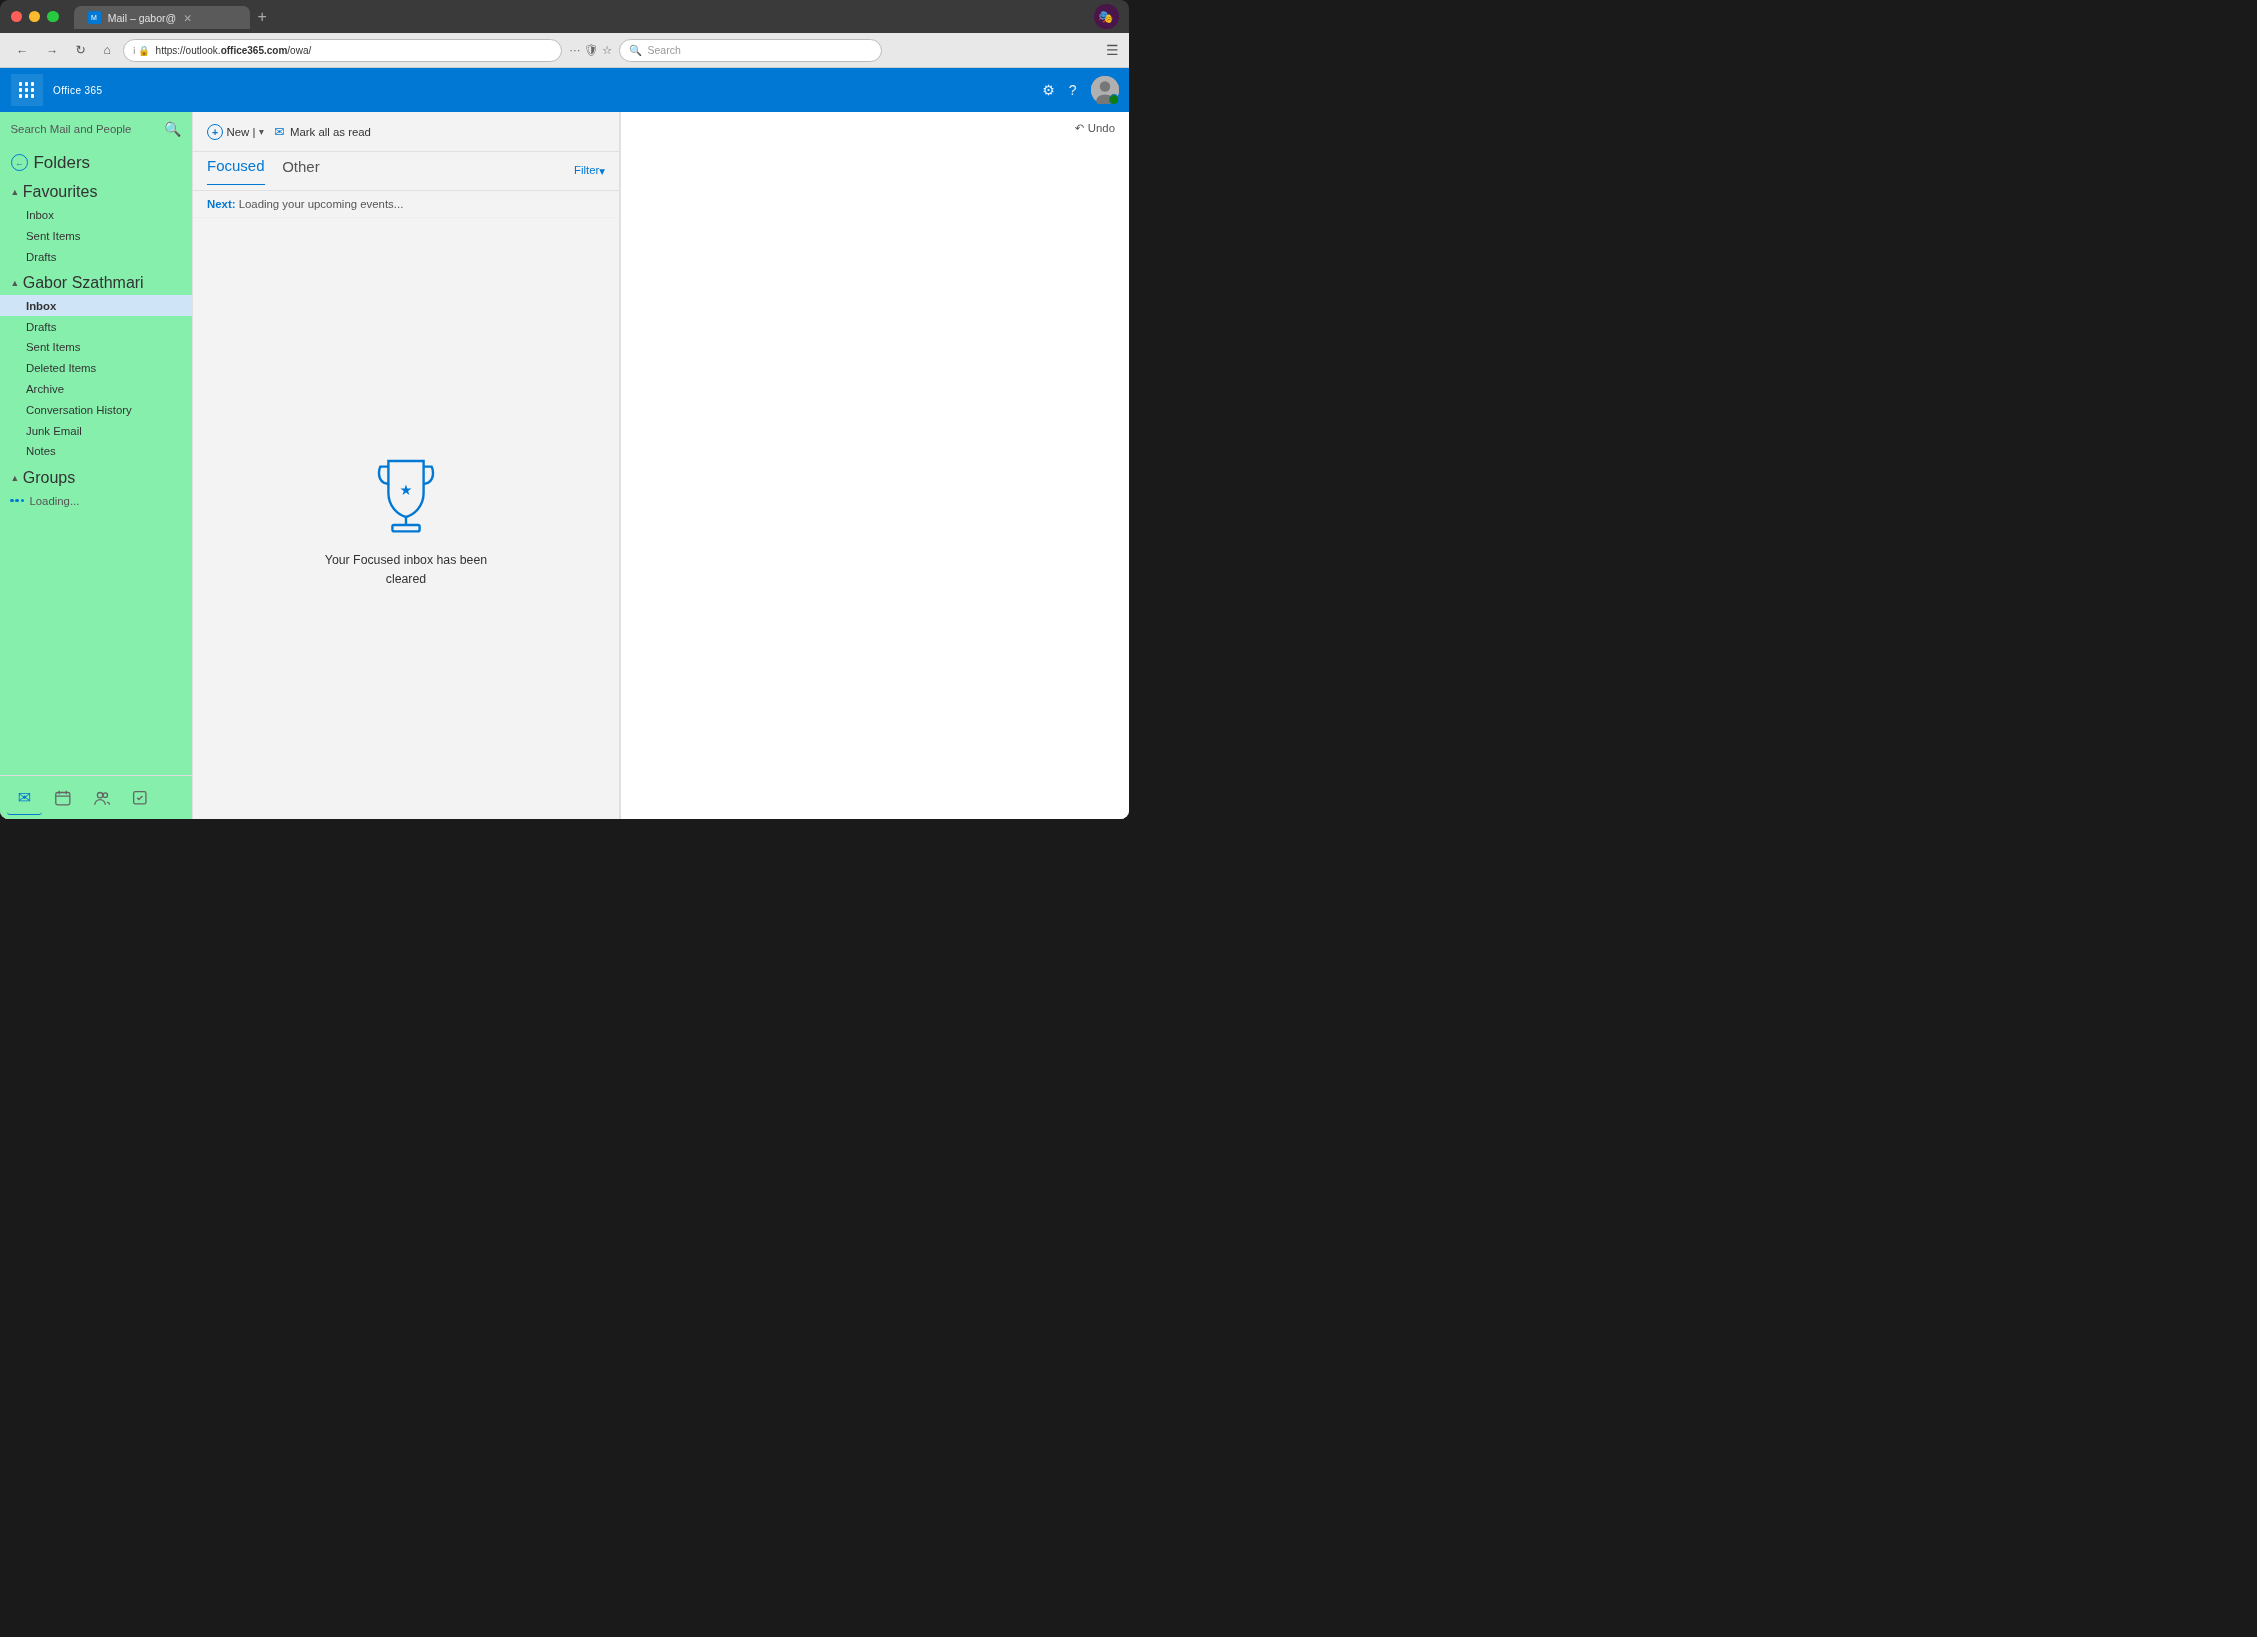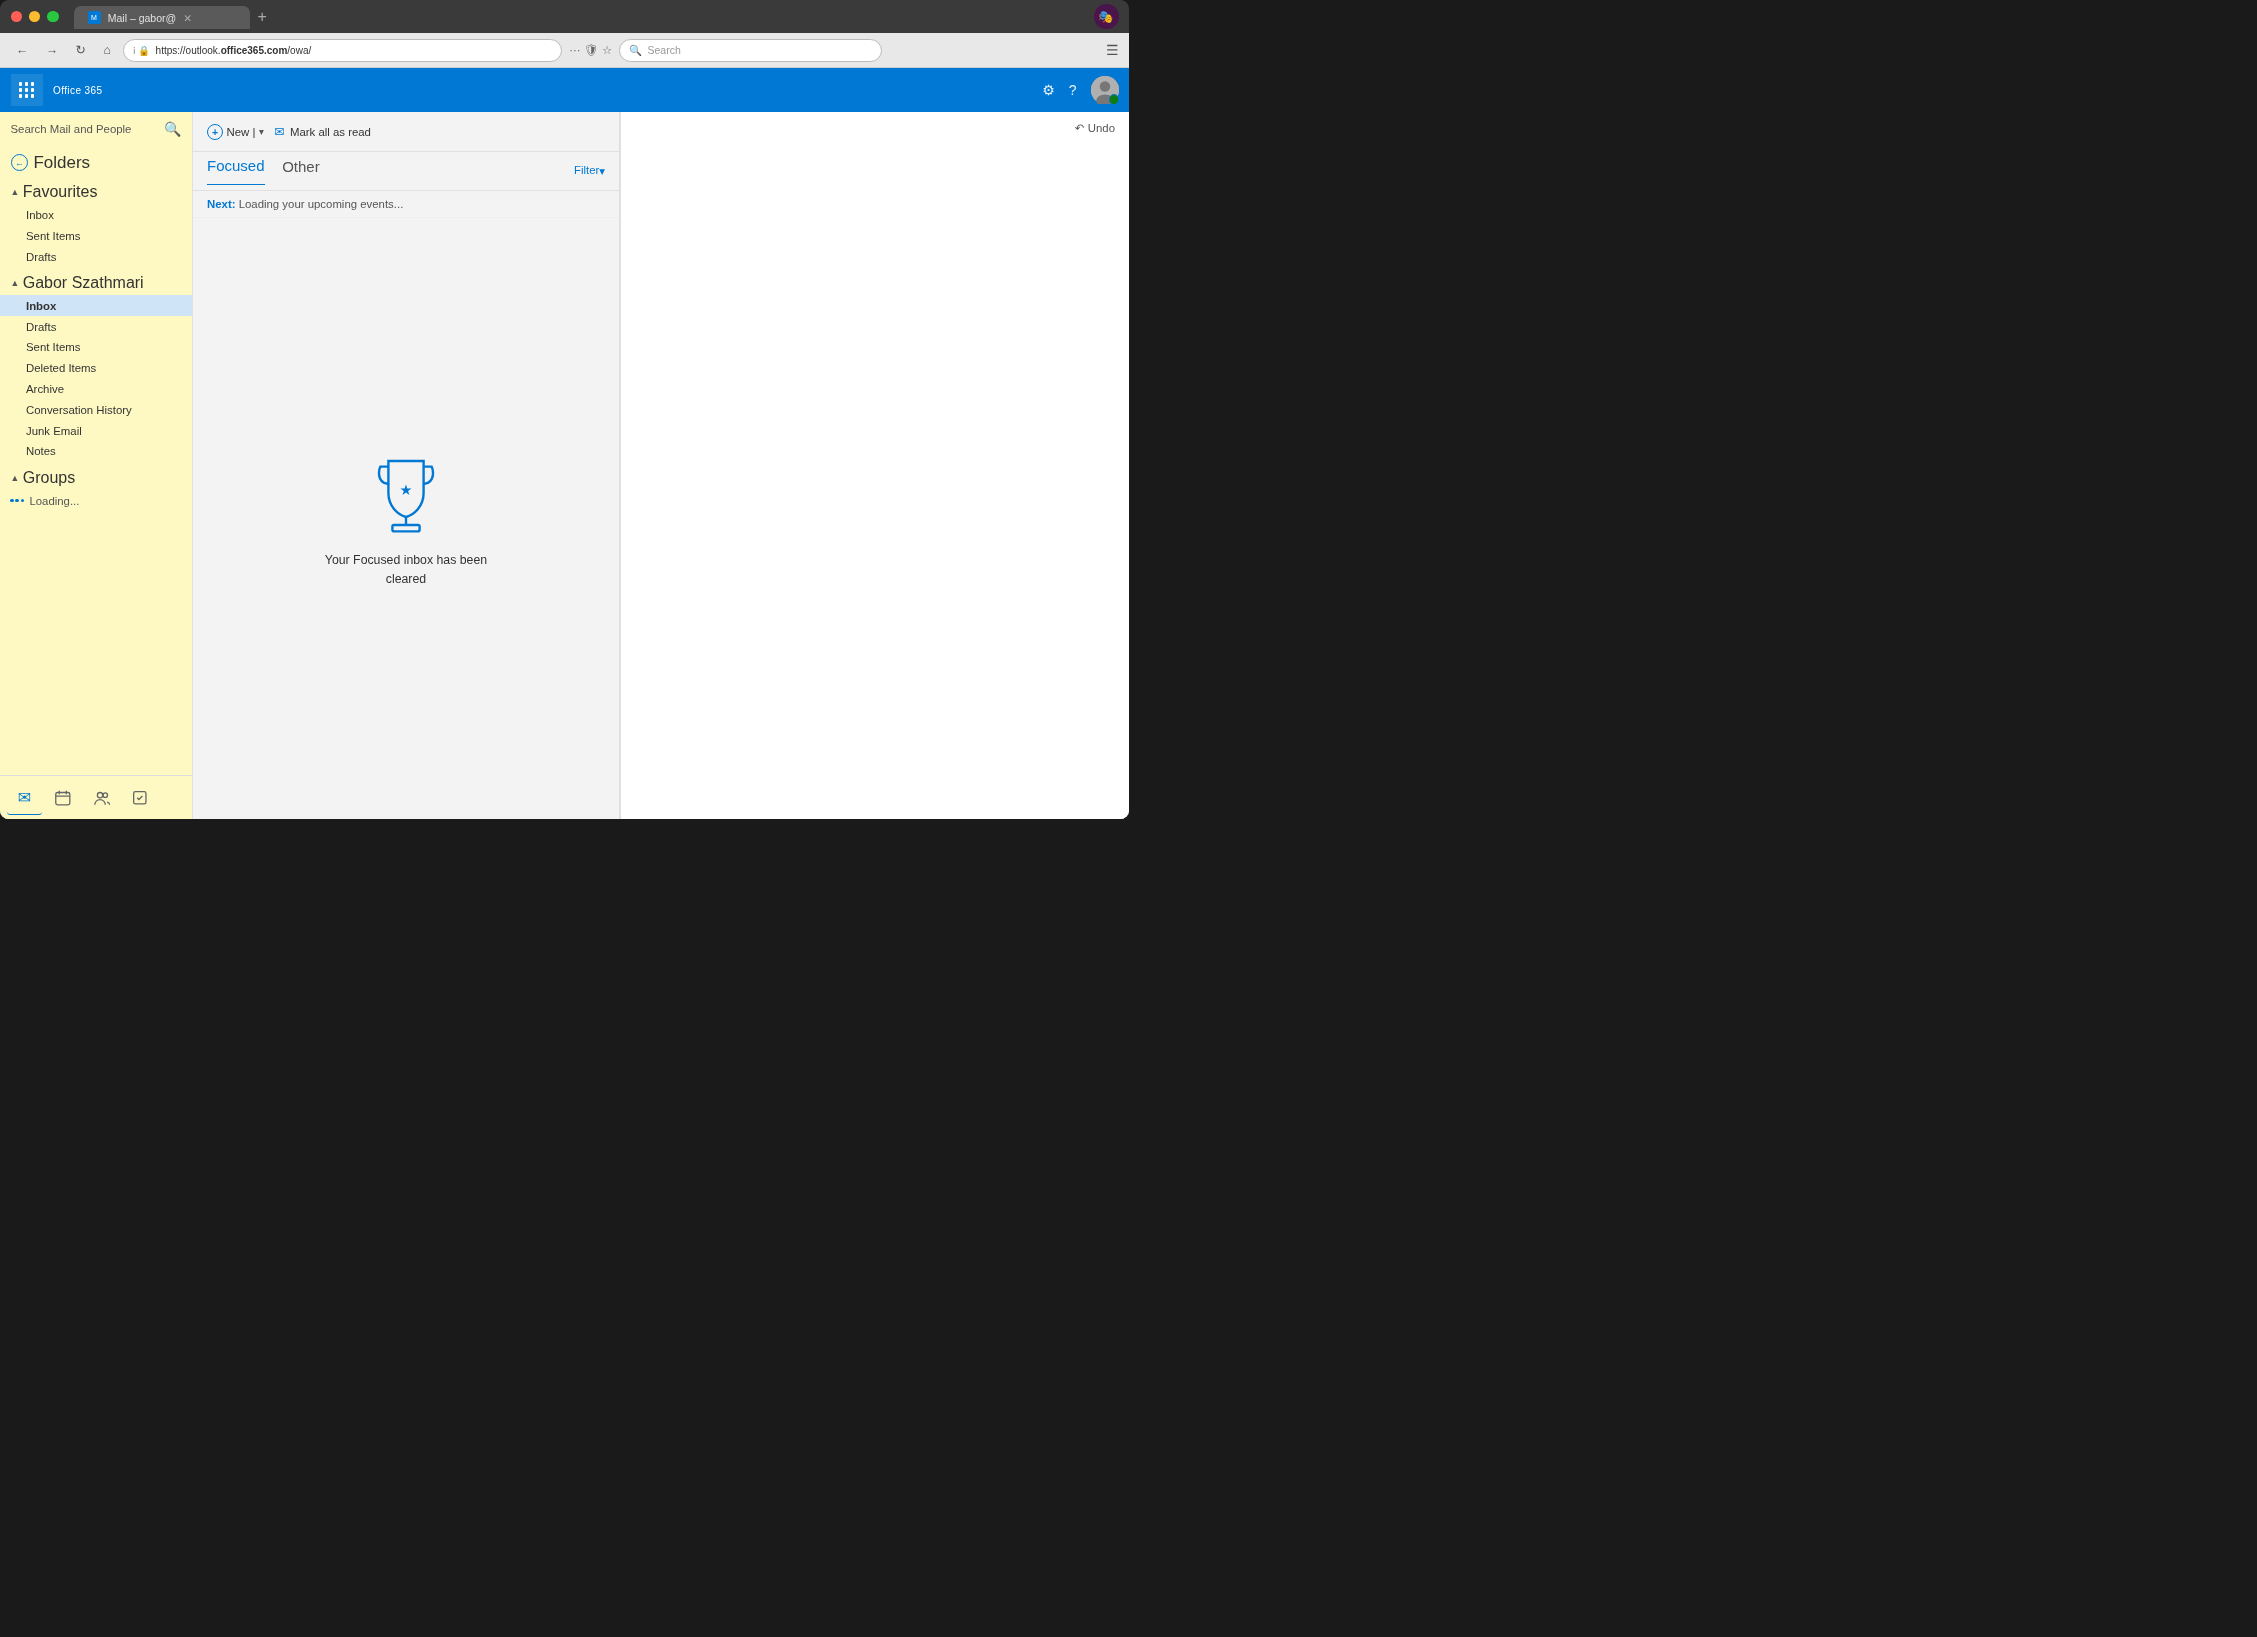--- a/index.html
+++ b/index.html
@@ -40,21 +40,21 @@
     .app-title { color: white; font-size: 10px; font-weight: 300; letter-spacing: 0.4px; }
     .header-actions { margin-left: auto; display: flex; align-items: center; gap: 14px; }
     .header-icon { color: white; font-size: 14px; cursor: pointer; opacity: 0.9; }
     .user-avatar { width: 28px; height: 28px; background: #666; border-radius: 50%; display: flex; align-items: center; justify-content: center; cursor: pointer; position: relative; }
     .user-avatar-img { width: 28px; height: 28px; border-radius: 50%; background: #b0b0b0; display: flex; align-items: center; justify-content: center; }
     .avatar-badge { position: absolute; bottom: -0.9px; right: -0.9px; width: 10.5px; height: 10.5px; background: #107c10; border-radius: 50%; border: 1.8px solid #0078d4; }
 
     .app-body { display: flex; flex: 1; overflow: hidden; background: #f3f3f3; }
 
     
-    .sidebar { width: 193px; background: #fef9c3; display: flex; flex-direction: column; border-right: 0.9px solid #e0e0e0; flex-shrink: 0; }
+    .sidebar { width: 193px; background: #86efac; display: flex; flex-direction: column; border-right: 0.9px solid #e0e0e0; flex-shrink: 0; }
     .sidebar-search { padding: 8.8px 10.5px; display: flex; align-items: center; gap: 7px; }
     .sidebar-search-text { color: #555; font-size: 11.4px; flex: 1; }
     .search-icon-btn { color: #0078d4; font-size: 14px; cursor: pointer; }
 
     .sidebar-nav { flex: 1; overflow-y: auto; padding-bottom: 8.8px; }
     .folders-header { display: flex; align-items: center; gap: 5.3px; padding: 7px 10.5px; cursor: pointer; }
     .folder-circle { width: 17.6px; height: 17.6px; border-radius: 50%; border: 1.8px solid #0078d4; display: flex; align-items: center; justify-content: center; color: #0078d4; font-size: 8.8px; font-weight: bold; }
     .folders-title { font-size: 17px; color: #333; font-weight: 500; }
 
     .folder-group { margin-bottom: 3.5px; }

